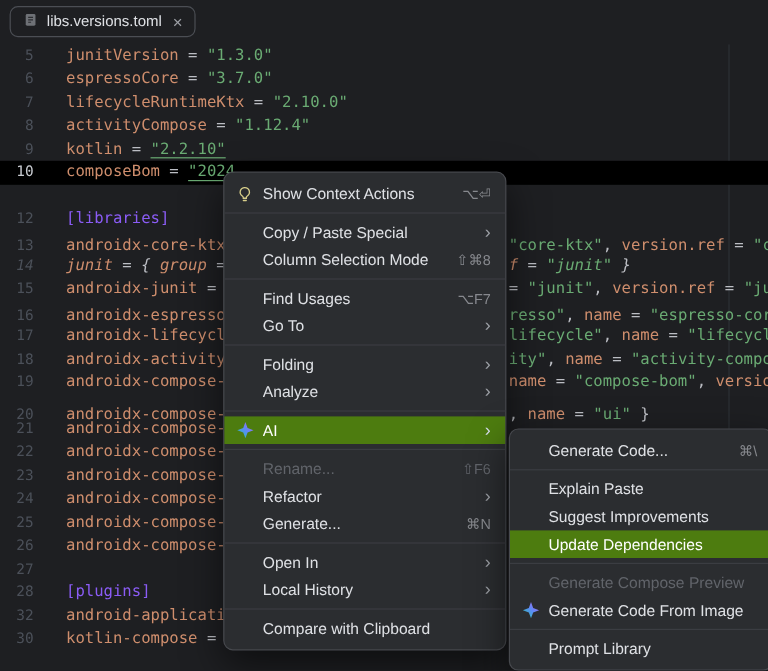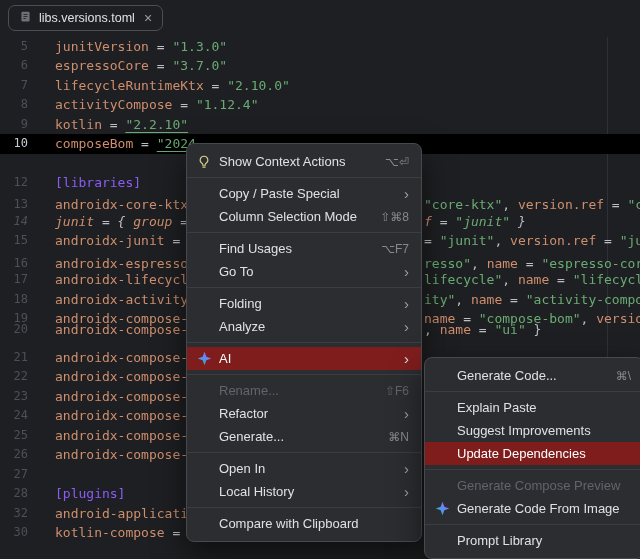--- a/index.html
+++ b/index.html
@@ -33,21 +33,21 @@
   
   .menu{position:absolute;background:#2b2d30;border:1px solid #47494e;border-radius:8px;
         box-shadow:0 12px 32px rgba(0,0,0,.55);padding:6px 0;color:#dfe1e5;font-size:13px;z-index:10}
   #context-menu{left:186px;top:143px;width:236px}
   #ai-submenu{left:424px;top:357px;width:220px;z-index:11}
   .mi{display:flex;align-items:center;height:23px;padding:0 12px 0 9px;gap:7px}
   .ic{width:16px;height:16px;display:flex;align-items:center;justify-content:center;flex:none}
   .lbl{flex:1;white-space:nowrap;overflow:hidden}
   .sc{color:#87898e;font-size:12px;flex:none}
   .chev{color:#9da0a6;font-size:15px;flex:none;line-height:1}
-  .mi.hl{background:#7f1d1d}
+  .mi.hl{background:#4d7c0f}
   .mi.hl .lbl{color:#ffffff}
   .mi.hl .chev{color:#d6deee}
   .mi.dis .lbl,.mi.dis .sc{color:#61646a}
   .sep{height:1px;background:#3b3d42;margin:4px 0}
 </style>
 </head>
 <body>
 
 <div id="app">
 
@@ -73,21 +73,21 @@
       <div class="line" style="top: 77.76px;"><span class="ln">9</span><span class="code"><span class="tk-key">kotlin</span><span class="tk-punc"> = </span><span class="tk-str tk-upd">"2.2.10"</span></span></div>
       <div class="line cur" style="top: 97.2px;"><span class="ln">10</span><span class="code"><span class="tk-key">composeBom</span><span class="tk-punc"> = </span><span class="tk-str tk-upd">"2024</span></span></div>
       <div class="line" style="top: 136.08px;"><span class="ln">12</span><span class="code"><span class="tk-table">[libraries]</span></span></div>
       <div class="line" style="top: 158px;"><span class="ln">13</span><span class="code"><span class="tk-key">androidx-core-ktx</span><span class="tk-punc"> =</span></span><span class="rcode"><span class="tk-str">"core-ktx"</span><span class="tk-punc">, </span><span class="tk-key">version.ref</span><span class="tk-punc"> = </span><span class="tk-str">"cor</span></span></div>
       <div class="line" style="top: 174.96px; font-style: italic;"><span class="ln">14</span><span class="code"><span class="tk-key">junit</span><span class="tk-punc"> = { </span><span class="tk-key">group</span><span class="tk-punc"> =</span></span><span class="rcode"><span class="tk-key">f</span><span class="tk-punc"> = </span><span class="tk-str">"junit"</span><span class="tk-punc"> }</span></span></div>
       <div class="line" style="top: 194.4px;"><span class="ln">15</span><span class="code"><span class="tk-key">androidx-junit</span><span class="tk-punc"> = {</span></span><span class="rcode"><span class="tk-punc">= </span><span class="tk-str">"junit"</span><span class="tk-punc">, </span><span class="tk-key">version.ref</span><span class="tk-punc"> = </span><span class="tk-str">"junit</span></span></div>
       <div class="line" style="top: 217px;"><span class="ln">16</span><span class="code"><span class="tk-key">androidx-espresso-</span></span><span class="rcode"><span class="tk-str">resso"</span><span class="tk-punc">, </span><span class="tk-key">name</span><span class="tk-punc"> = </span><span class="tk-str">"espresso-core"</span></span></div>
       <div class="line" style="top: 233.28px;"><span class="ln">17</span><span class="code"><span class="tk-key">androidx-lifecycle</span></span><span class="rcode"><span class="tk-str">lifecycle"</span><span class="tk-punc">, </span><span class="tk-key">name</span><span class="tk-punc"> = </span><span class="tk-str">"lifecycle-r</span></span></div>
       <div class="line" style="top: 252.72px;"><span class="ln">18</span><span class="code"><span class="tk-key">androidx-activity-</span></span><span class="rcode"><span class="tk-str">ity"</span><span class="tk-punc">, </span><span class="tk-key">name</span><span class="tk-punc"> = </span><span class="tk-str">"activity-compose"</span></span></div>
       <div class="line" style="top: 272.16px;"><span class="ln">19</span><span class="code"><span class="tk-key">androidx-compose-b</span></span><span class="rcode"><span class="tk-key">name</span><span class="tk-punc"> = </span><span class="tk-str">"compose-bom"</span><span class="tk-punc">, </span><span class="tk-key">version.</span></span></div>
-      <div class="line" style="top: 283px;"><span class="ln">20</span><span class="code"><span class="tk-key">androidx-compose-u</span></span><span class="rcode"><span class="tk-punc">, </span><span class="tk-key">name</span><span class="tk-punc"> = </span><span class="tk-str">"ui"</span><span class="tk-punc"> }</span></span></div>
+      <div class="line" style="top: 299px;"><span class="ln">20</span><span class="code"><span class="tk-key">androidx-compose-u</span></span><span class="rcode"><span class="tk-punc">, </span><span class="tk-key">name</span><span class="tk-punc"> = </span><span class="tk-str">"ui"</span><span class="tk-punc"> }</span></span></div>
       <div class="line" style="top: 311.04px;"><span class="ln">21</span><span class="code"><span class="tk-key">androidx-compose-u</span></span></div>
       <div class="line" style="top: 330.48px;"><span class="ln">22</span><span class="code"><span class="tk-key">androidx-compose-u</span></span></div>
       <div class="line" style="top: 349.92px;"><span class="ln">23</span><span class="code"><span class="tk-key">androidx-compose-u</span></span></div>
       <div class="line" style="top: 369.36px;"><span class="ln">24</span><span class="code"><span class="tk-key">androidx-compose-u</span></span></div>
       <div class="line" style="top: 388.8px;"><span class="ln">25</span><span class="code"><span class="tk-key">androidx-compose-u</span></span></div>
       <div class="line" style="top: 408.24px;"><span class="ln">26</span><span class="code"><span class="tk-key">androidx-compose-m</span></span></div>
       <div class="line" style="top: 427.68px;"><span class="ln">27</span></div>
       <div class="line" style="top: 447.12px;"><span class="ln">28</span><span class="code"><span class="tk-table">[plugins]</span></span></div>
       <div class="line" style="top: 466.56px;"><span class="ln">32</span><span class="code"><span class="tk-key">android-applicatio</span></span></div>
       <div class="line" style="top: 486px;"><span class="ln">30</span><span class="code"><span class="tk-key">kotlin-compose</span><span class="tk-punc"> = {</span></span></div>

